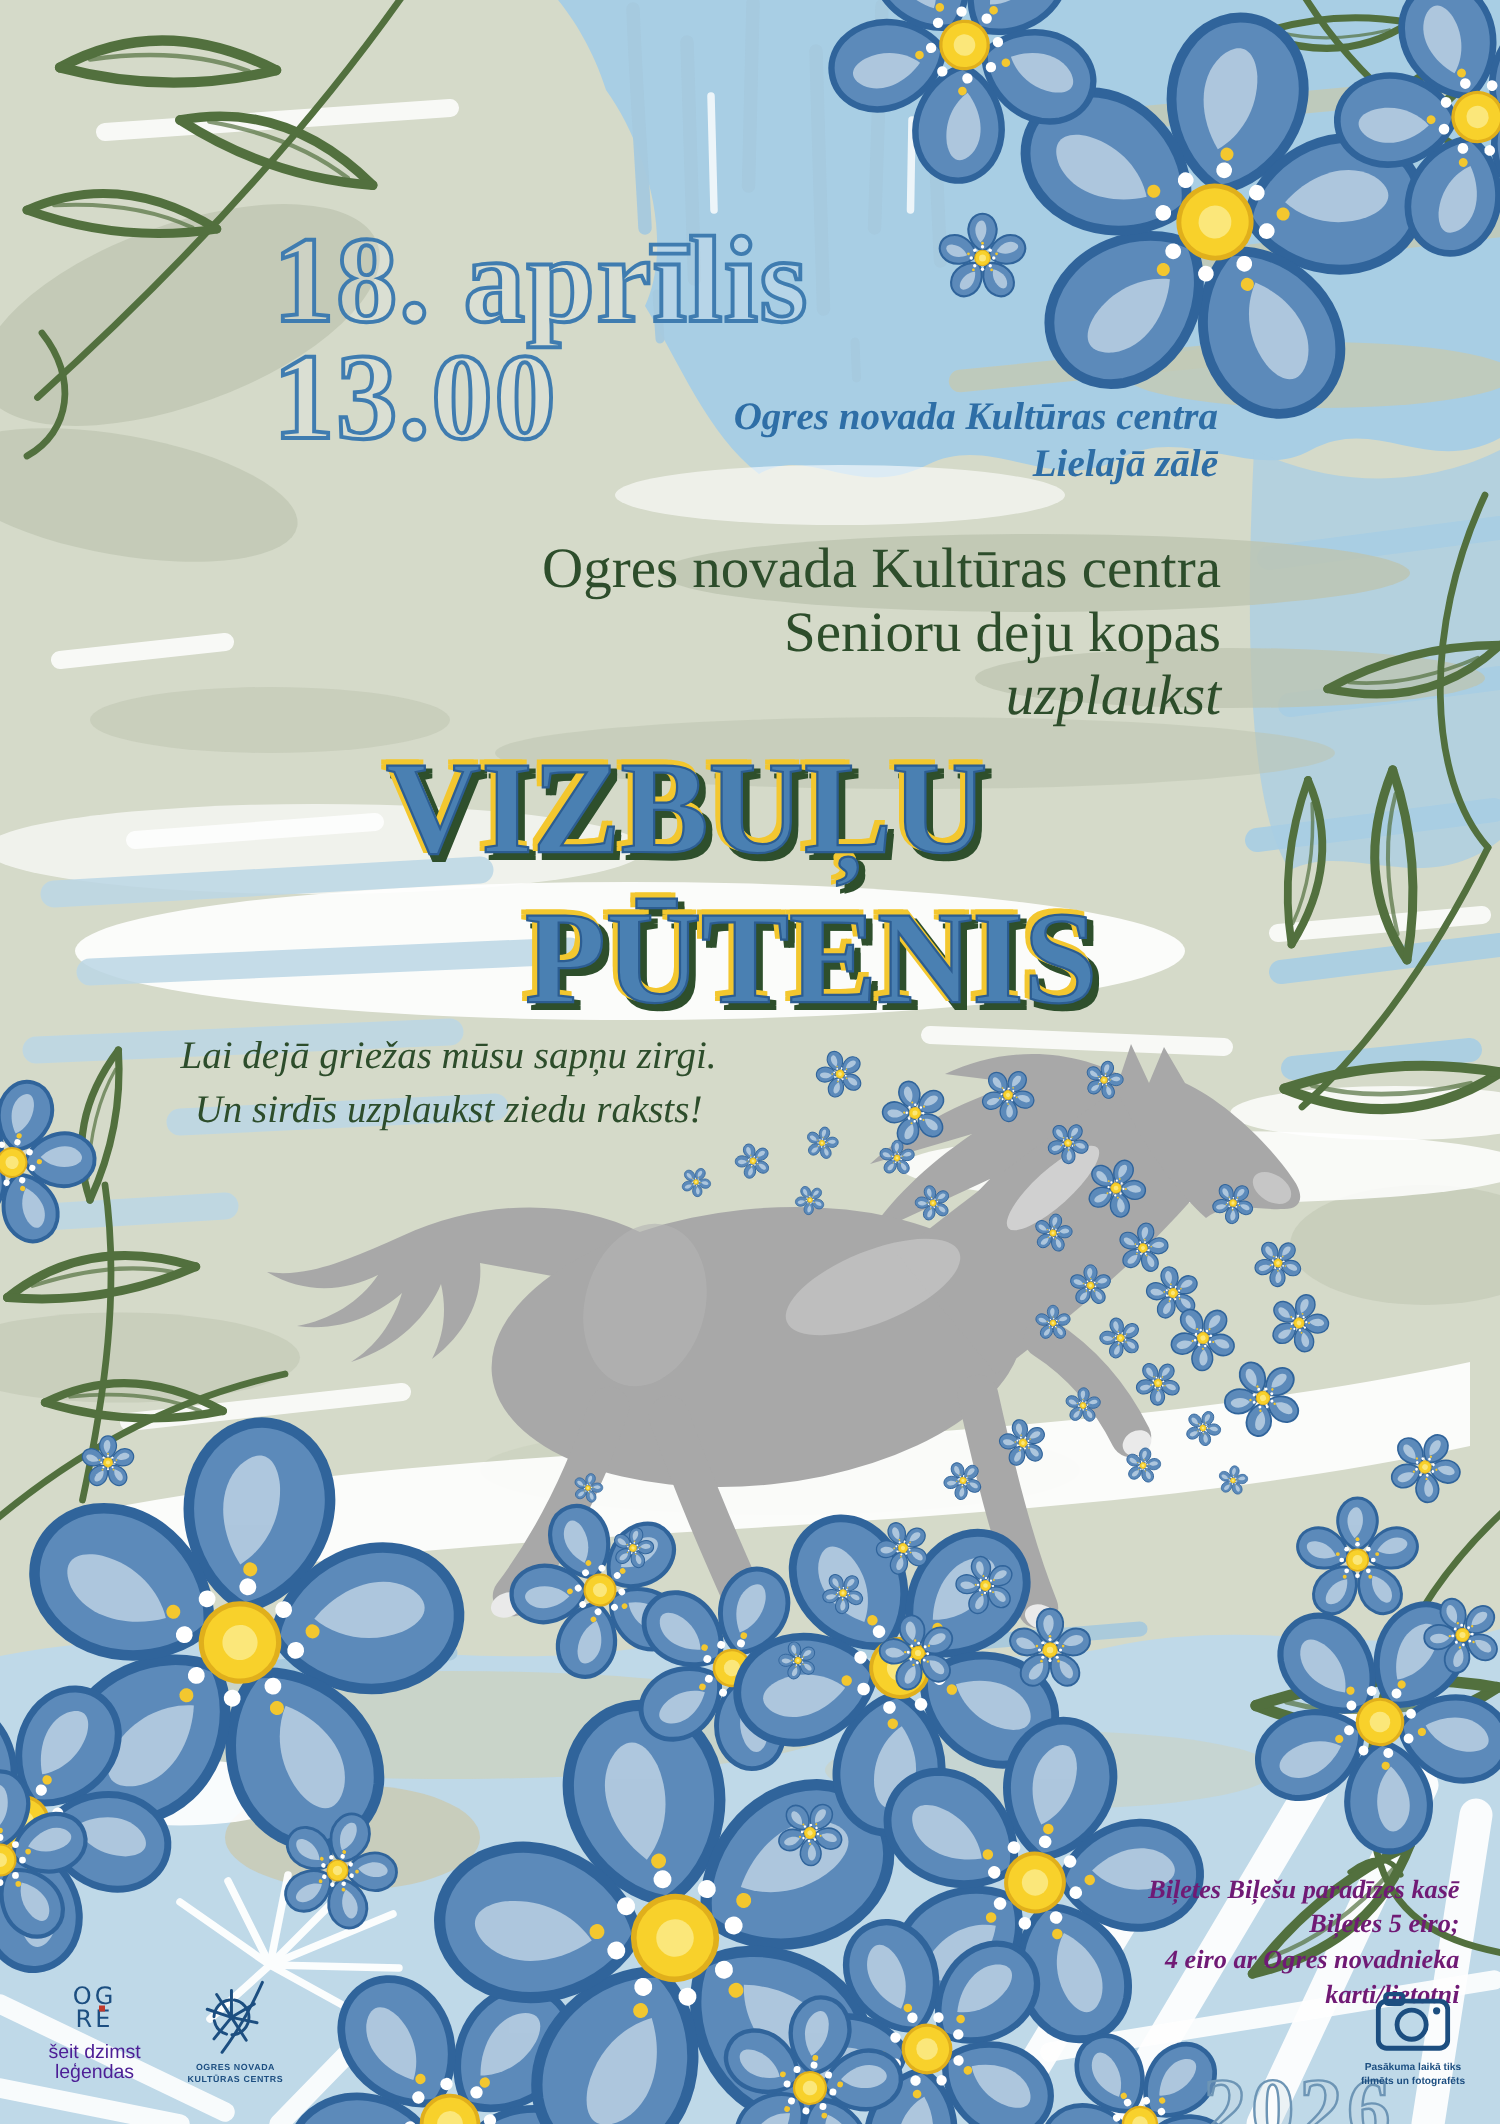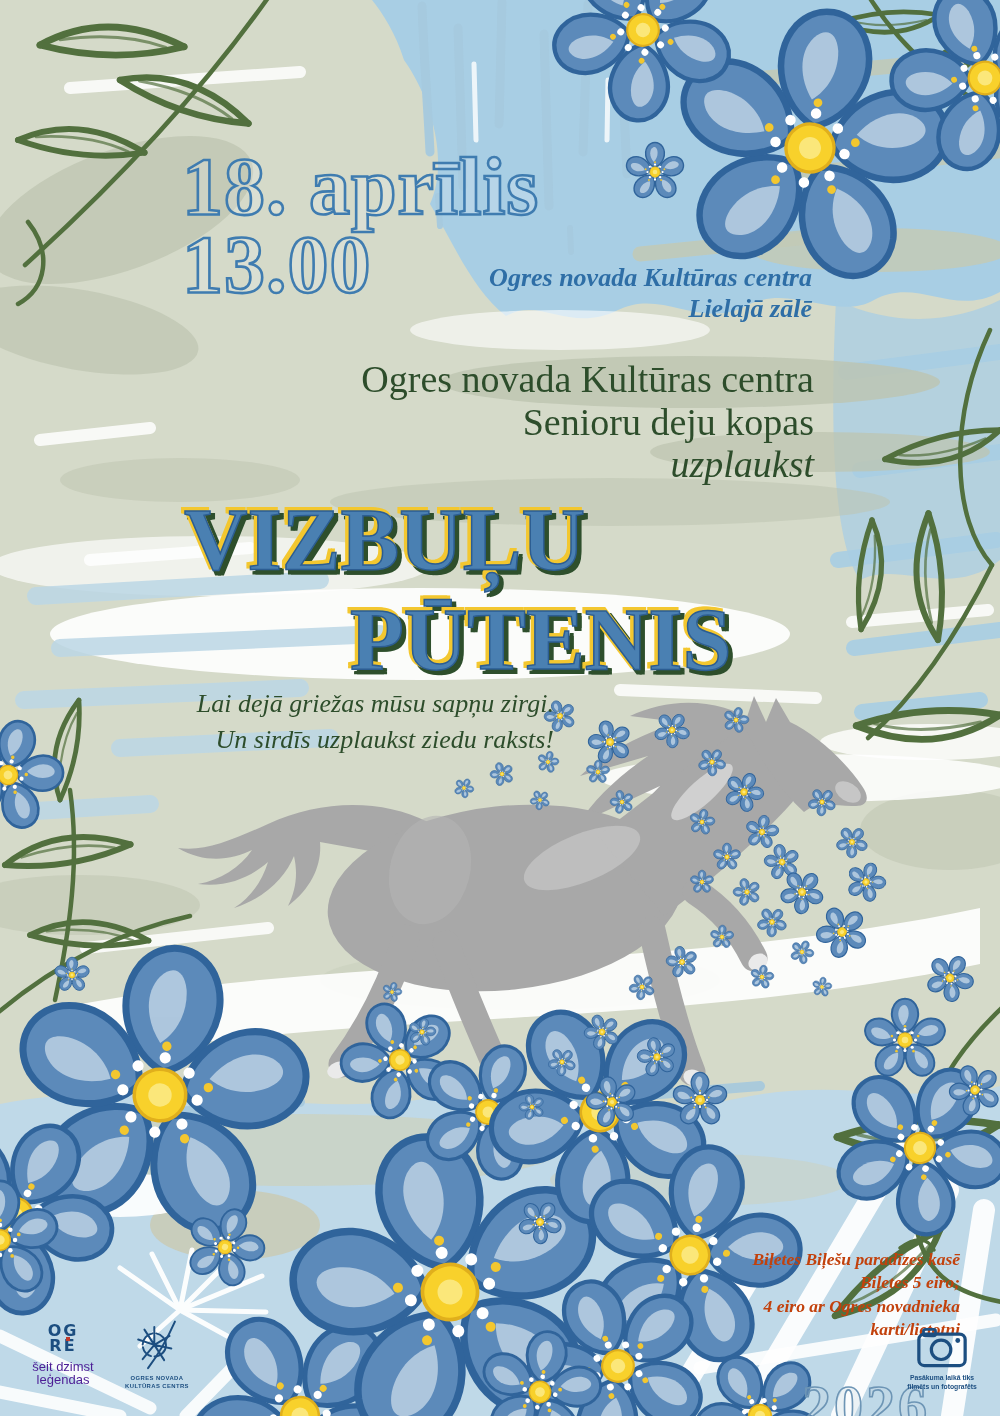--- a/index.html
+++ b/index.html
@@ -11,34 +11,34 @@
   .date{left:182px;top:148px;font-weight:bold;font-size:82px;line-height:0.95;letter-spacing:1px;
         color:rgba(236,243,246,0.22);-webkit-text-stroke:2.6px #3f7cb0;}
   .venue{right:188px;top:262px;text-align:right;font-style:italic;font-weight:bold;
          font-size:26px;line-height:1.2;color:#2e6ea6;}
   .presenter{right:186px;top:358px;text-align:right;font-size:38px;line-height:1.12;color:#2d4d2b;}
   .presenter .bold{font-weight:bold;}
   .presenter .it{font-style:italic;}
   .title{left:184px;top:496px;font-weight:bold;font-size:88px;line-height:1;color:#4a80b2;
          -webkit-text-stroke:1.5px #2c5d92;white-space:nowrap;
          text-shadow:-4px -4px 0 #f3c72f,-1px -4px 0 #f3c72f,-4px -1px 0 #f3c72f,
-                      5px 5px 0 #2e4f2c,2px 5px 0 #2e4f2c,5px 2px 0 #2e4f2c;}
+                      5px 5px 0 #2e4f2c,2px 5px 0 #2e4f2c,5px 2px 0 #2e4f2c;text-align:center;}
   .title .t2{display:block;margin:12px 0 0 166px;}
-  .tagline{left:44px;top:686px;width:510px;text-align:right;font-style:italic;
+  .tagline{left:44px;top:686px;width:510px;text-align:center;font-style:italic;
            font-size:26px;line-height:1.4;color:#2d4d2b;}
-  .tickets{right:40px;top:1248px;text-align:right;font-weight:bold;font-style:italic;
-           font-size:17.5px;line-height:1.34;color:#c2410c;}
+  .tickets{right:27px;top:1248px;text-align:right;font-weight:bold;font-style:italic;
+           font-size:17.5px;line-height:1.34;color:#701a75;}
   .year{left:802px;top:1332px;font-family:Liberation Serif, serif;font-weight:bold;
         font-size:58px;letter-spacing:3px;color:rgba(198,214,226,0.28);margin-top:40px;-webkit-text-stroke:1.6px #6d95b5;}
   .camera-block{left:899px;top:1326px;width:86px;text-align:center;color:#1c4e80;}
   .camera-note{font-family:"Liberation Sans",sans-serif;font-weight:bold;font-size:6.8px;
                line-height:1.3;margin-top:2px;}
   .ogre-logo{left:24px;top:1324px;width:78px;text-align:center;color:#1c4e80;}
   .ogre-glyph{position:relative;display:inline-block;font-family:"DejaVu Sans",sans-serif;
-              font-weight:bold;font-size:16px;line-height:0.92;letter-spacing:2px;}
+              font-weight:normal;font-size:16px;line-height:0.92;letter-spacing:2px;}
   .ogre-dot{position:absolute;width:4px;height:4px;background:#c0392b;right:8px;top:13px;}
   .ogre-slogan{font-family:"Liberation Sans",sans-serif;font-size:13px;line-height:1.05;
                color:#4c1d95;margin-top:5px;}
   .kc-logo{left:124px;top:1318px;width:66px;text-align:center;color:#1c4e80;}
   .kc-label{font-family:"Liberation Sans",sans-serif;font-weight:bold;font-size:5.9px;
             line-height:1.4;letter-spacing:0.4px;}
 </style>
 </head>
 <body>
 

